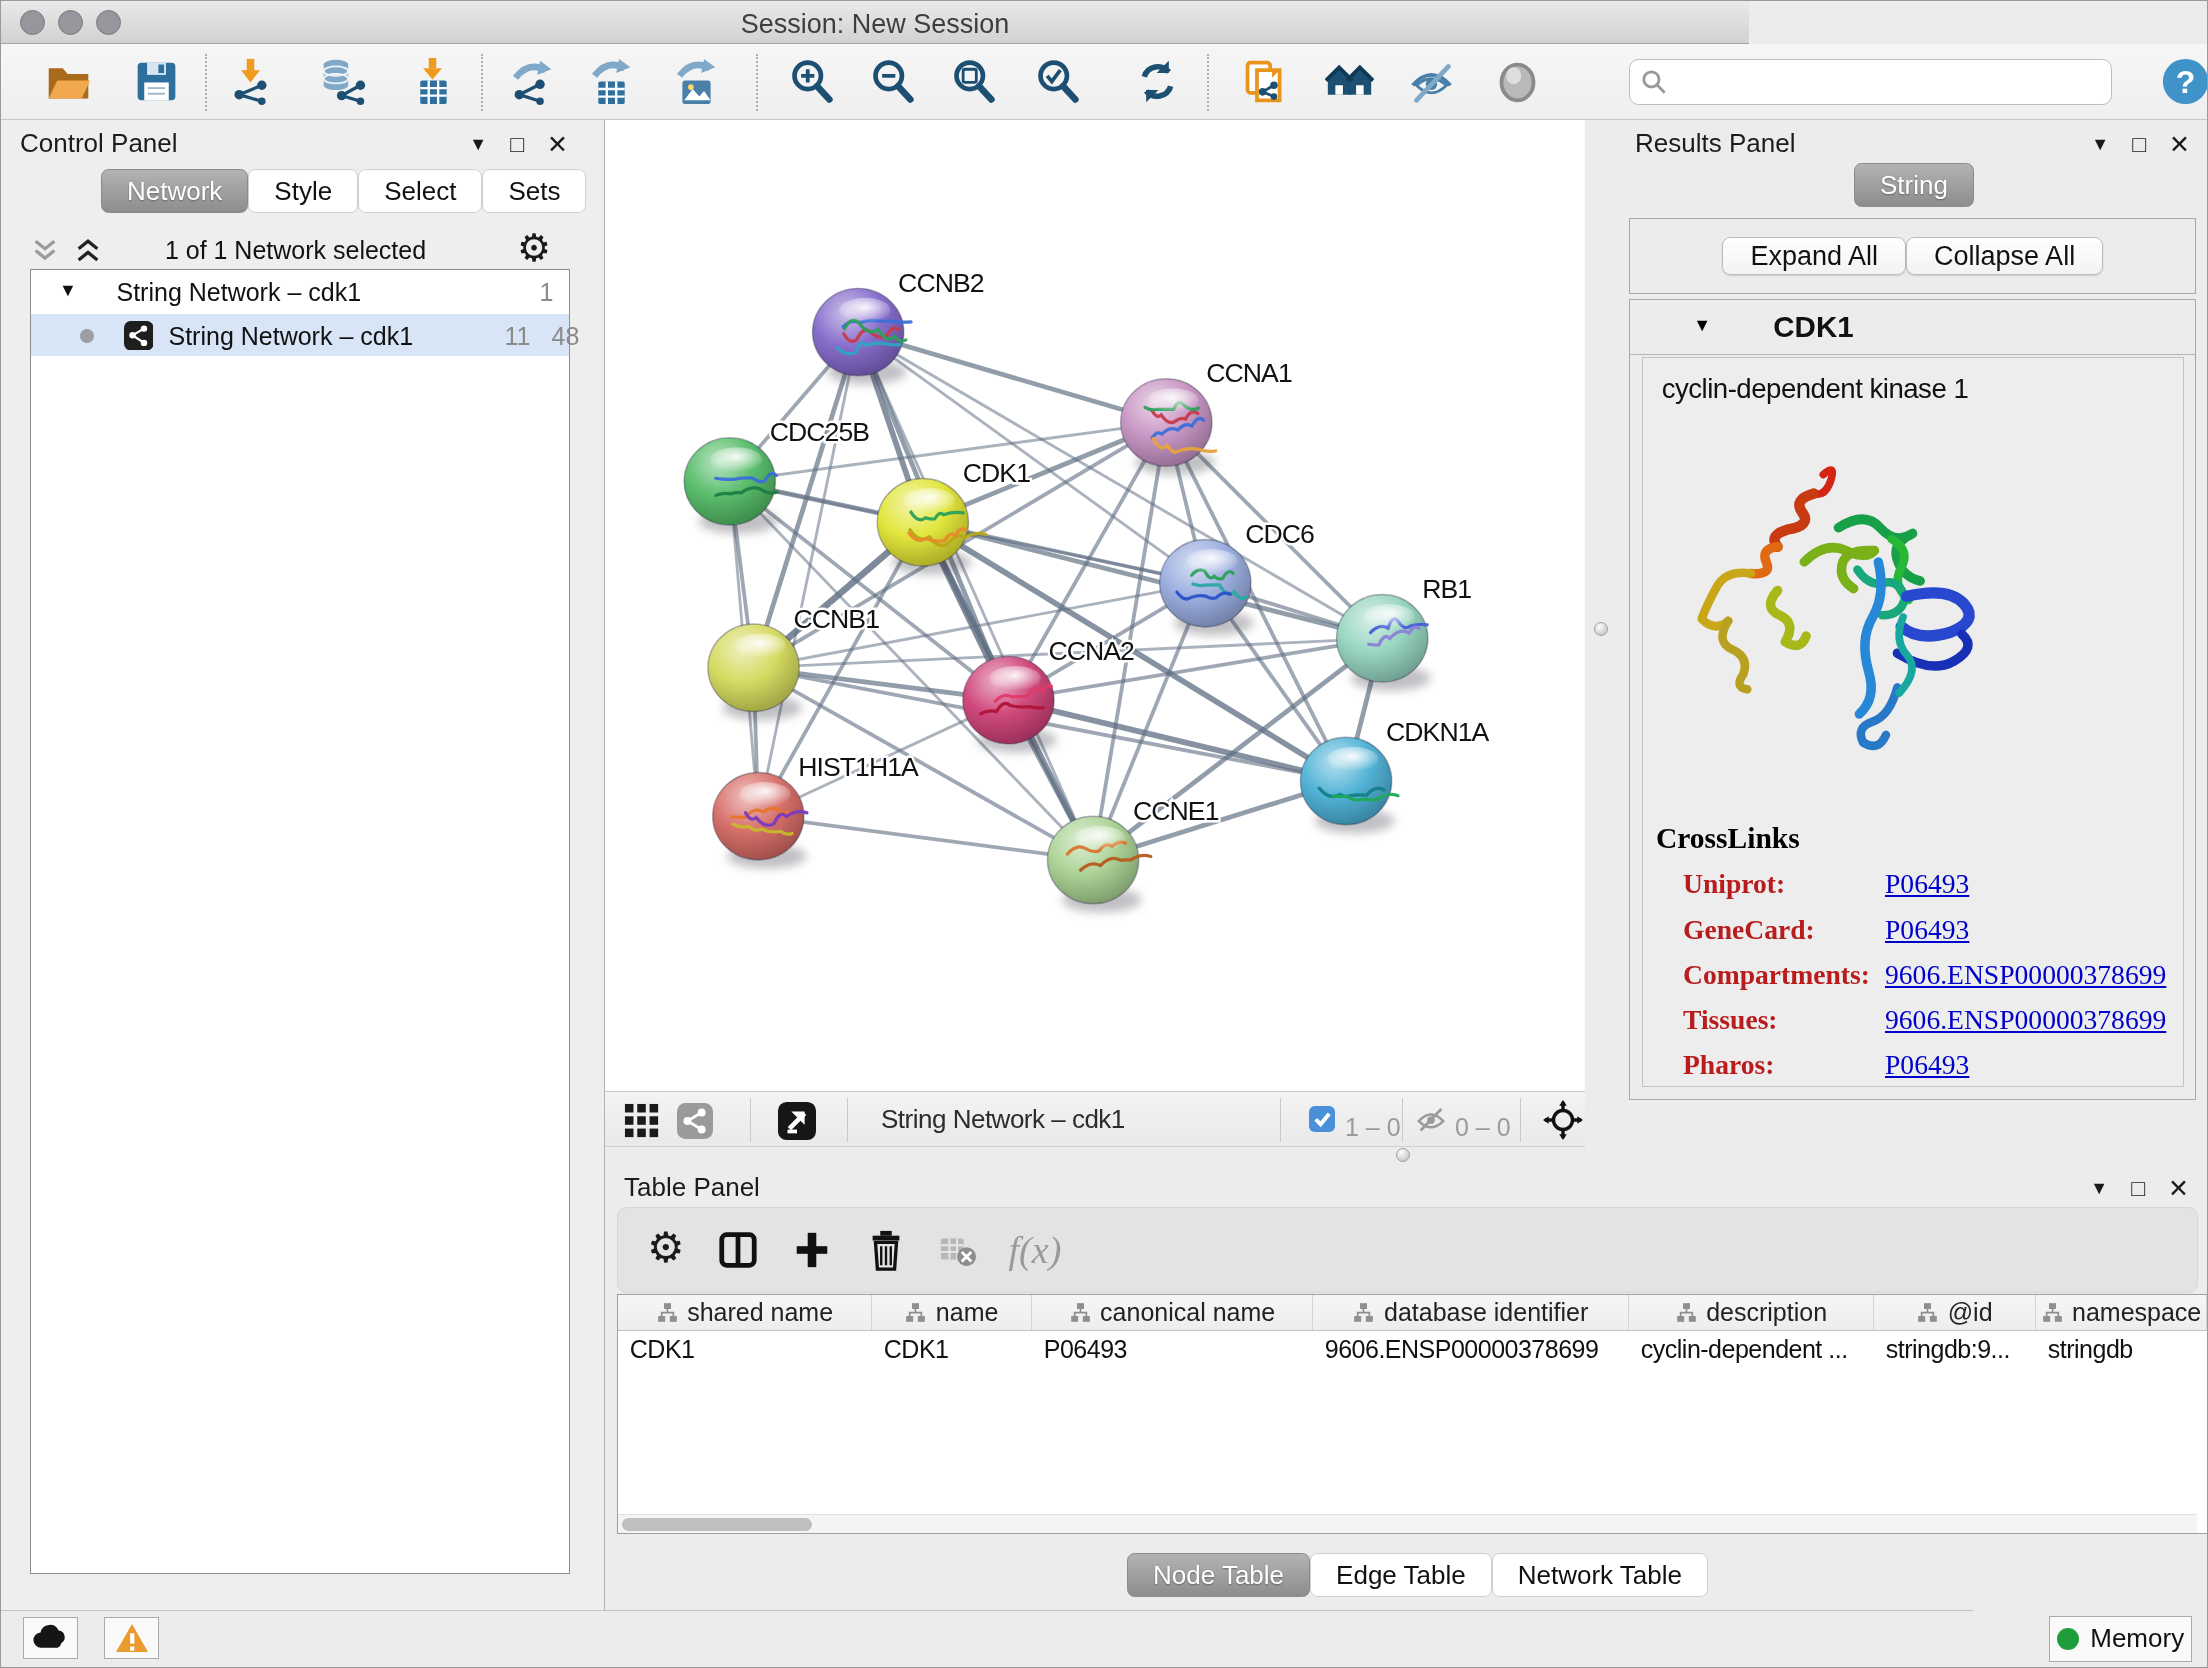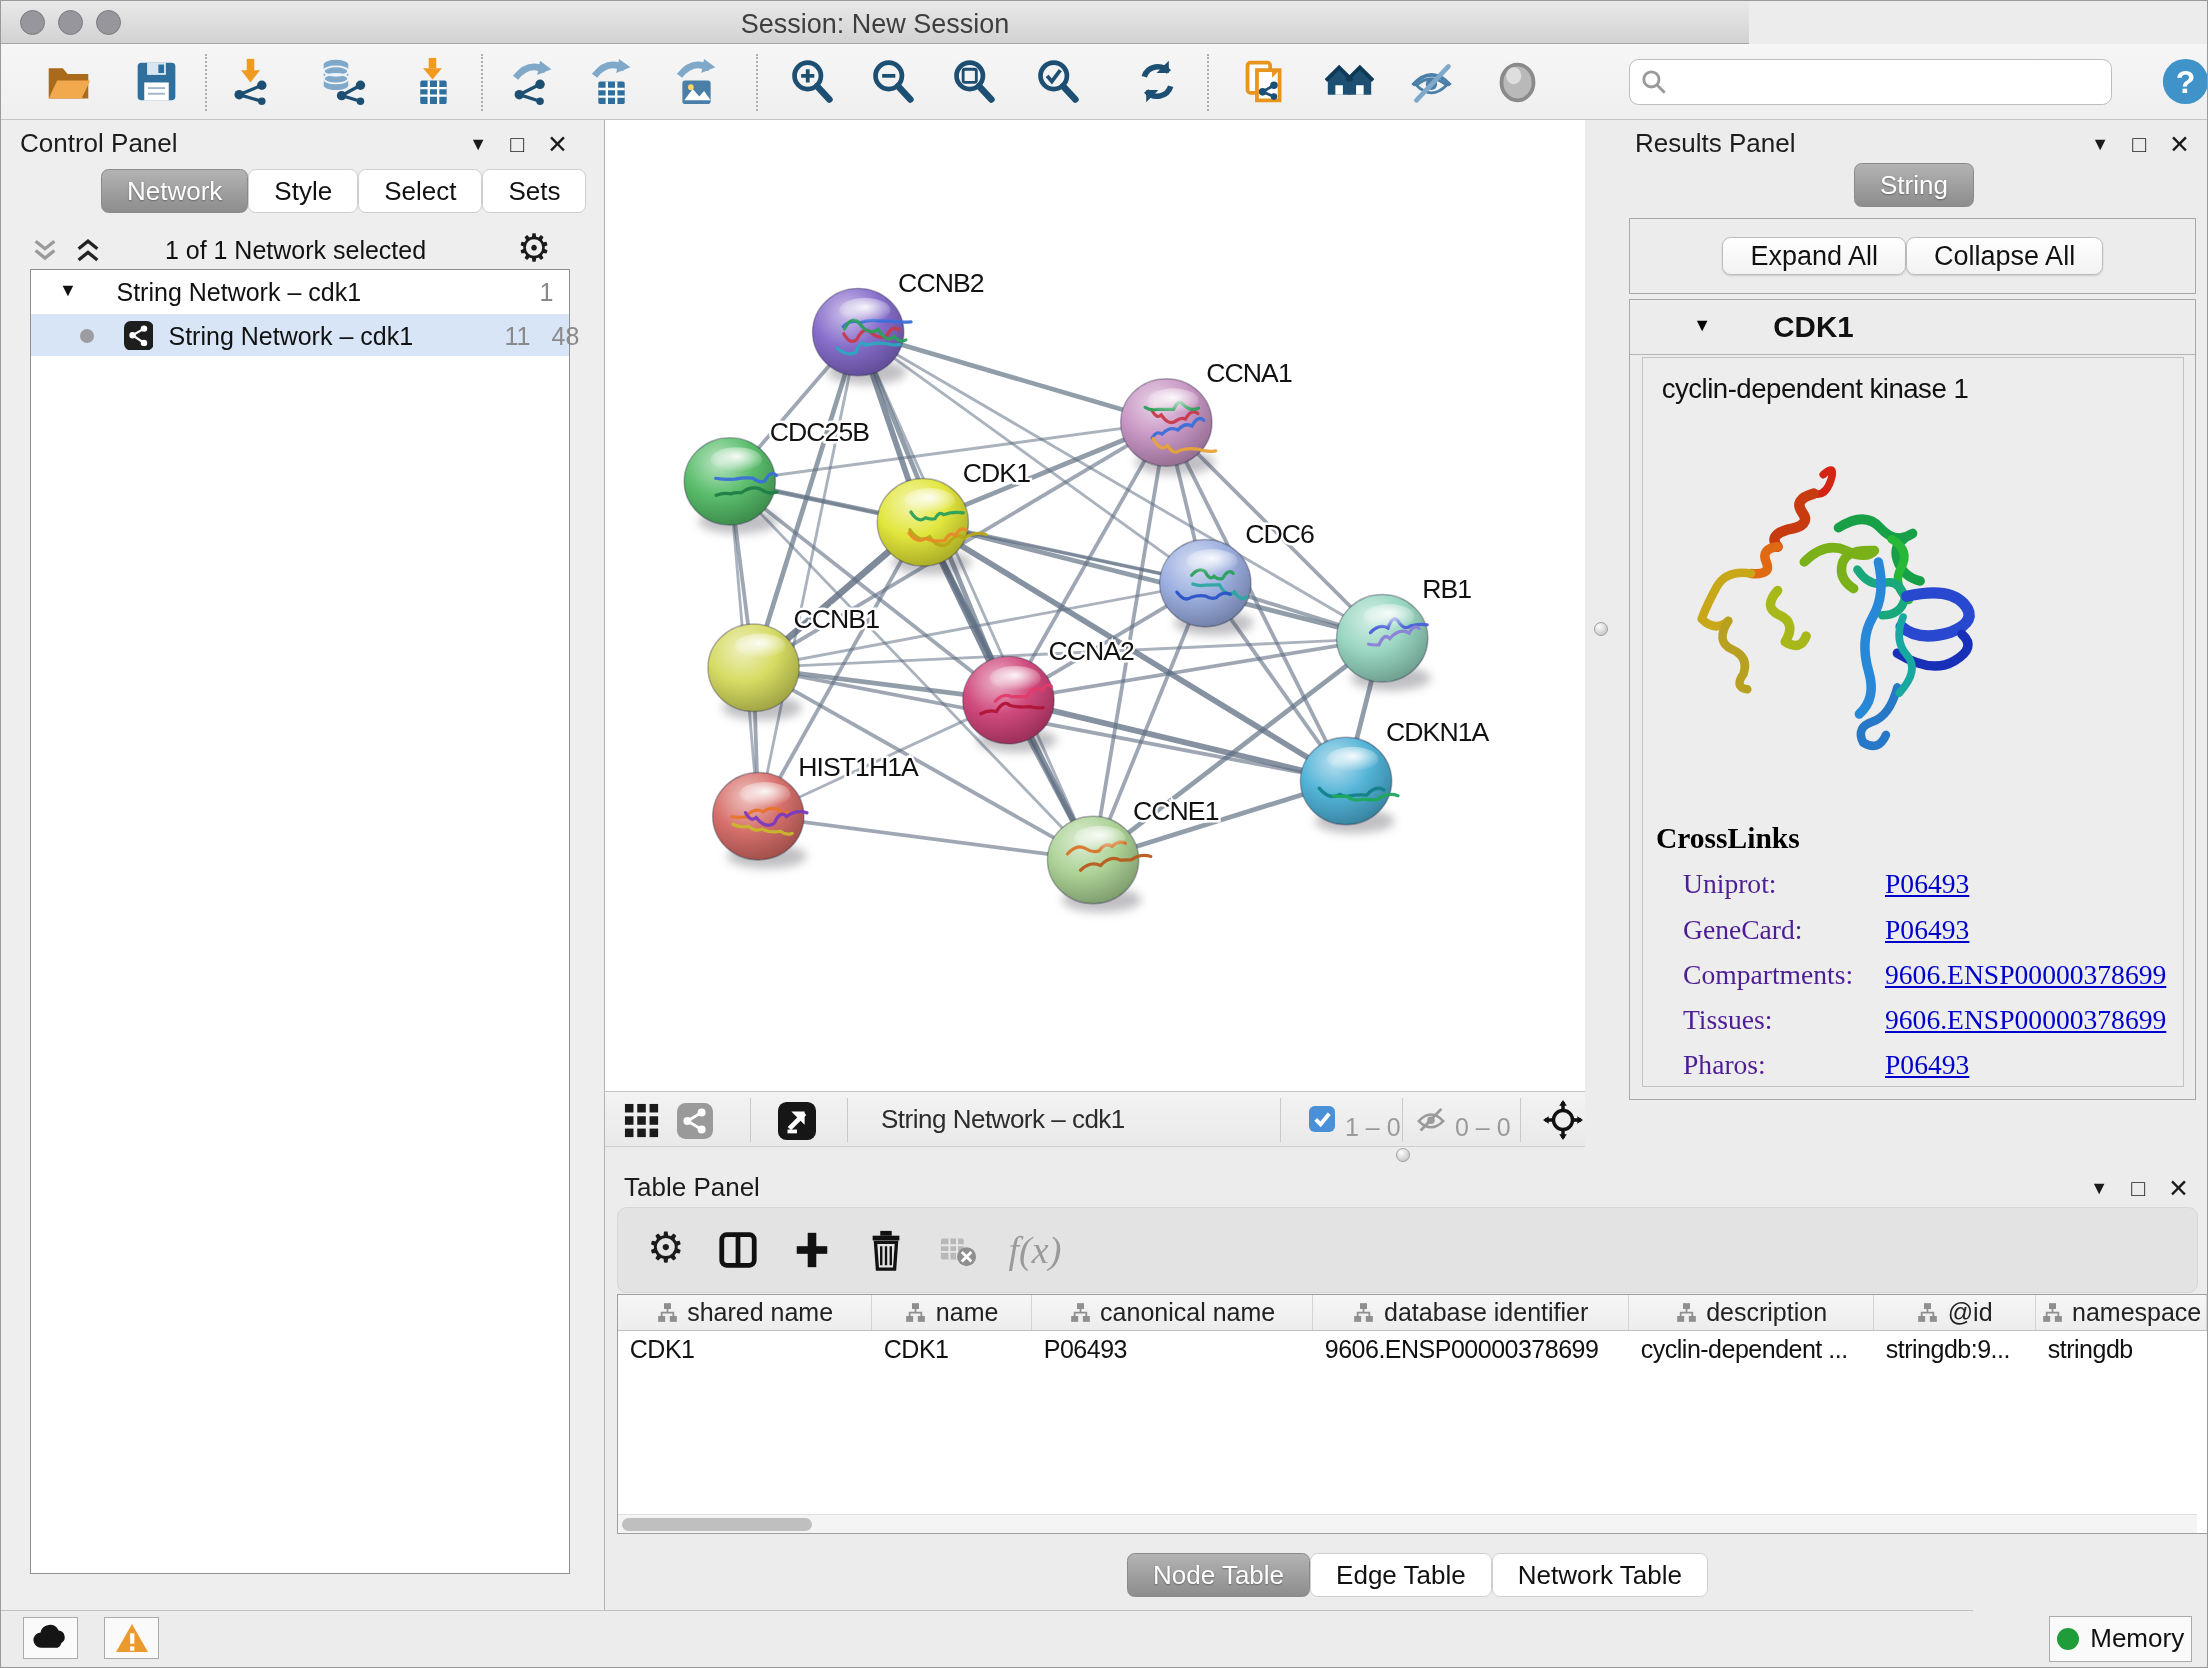--- a/index.html
+++ b/index.html
@@ -78,21 +78,21 @@
   .rp-gene-hdr{position:relative;height:55px;border-bottom:1.9px solid #b5b5b5;}
   .rp-gene-hdr .caret{position:absolute;left:63px;top:15px;font-size:18px;}
   .rp-gene-hdr .sym{position:absolute;left:143px;top:9.5px;font-size:29.5px;font-weight:bold;color:#111;}
   .rp-content{position:absolute;left:11.4px;top:57px;width:542px;height:730px;border:1px solid #c2c2c2;
     background:#ededed;overflow:hidden;}
   .rp-desc{padding:15px 0 0 19px;font-size:27.6px;color:#111;letter-spacing:-0.5px;}
   .protein-img{position:absolute;left:28.5px;top:90px;}
   .crosslinks{position:absolute;left:13.3px;top:464px;font-family:"Liberation Serif","DejaVu Serif",serif;}
   .cl-head{font-size:29.5px;font-weight:bold;color:#000;}
   .cl-row{margin-top:13.3px;font-size:27.6px;display:flex;}
-  .cl-label{display:inline-block;width:202px;margin-left:27px;color:#4c1d95;}
+  .cl-label{display:inline-block;width:202px;margin-left:27px;color:#b91c1c;font-weight:bold;}
   .cl-link{color:#0000cc;text-decoration:underline;}
 
   
   .table-panel{position:absolute;left:604px;top:1163px;width:1605px;height:446px;background:#ececec;}
   .tp-toolbar{position:absolute;left:12.4px;top:43px;width:1581px;height:86px;background:#e3e3e3;
     border:1px solid #d6d6d6;border-radius:9.5px;display:flex;align-items:center;gap:32px;padding-left:28.5px;}
   .tp-table{position:absolute;left:12.4px;top:130px;width:1861px;height:240px;background:#fff;
     border:1px solid #9f9f9f;overflow:hidden;}
   .t-head{display:flex;height:36px;background:linear-gradient(#f6f6f6,#ededed);border-bottom:1px solid #c2c2c2;}
   .th{display:flex;align-items:center;justify-content:center;gap:9.5px;font-size:25px;color:#222;

